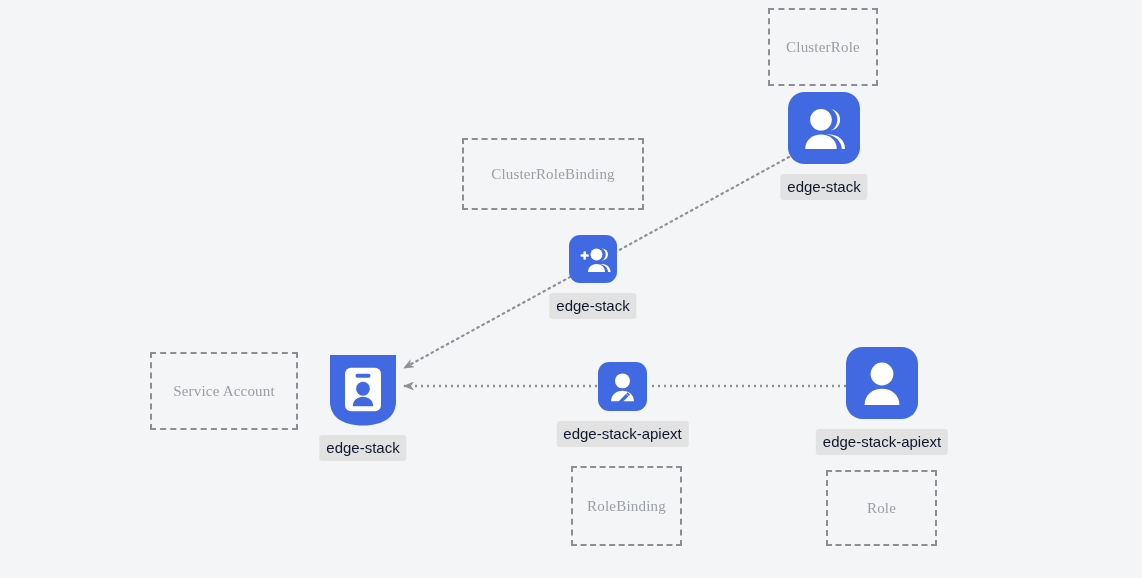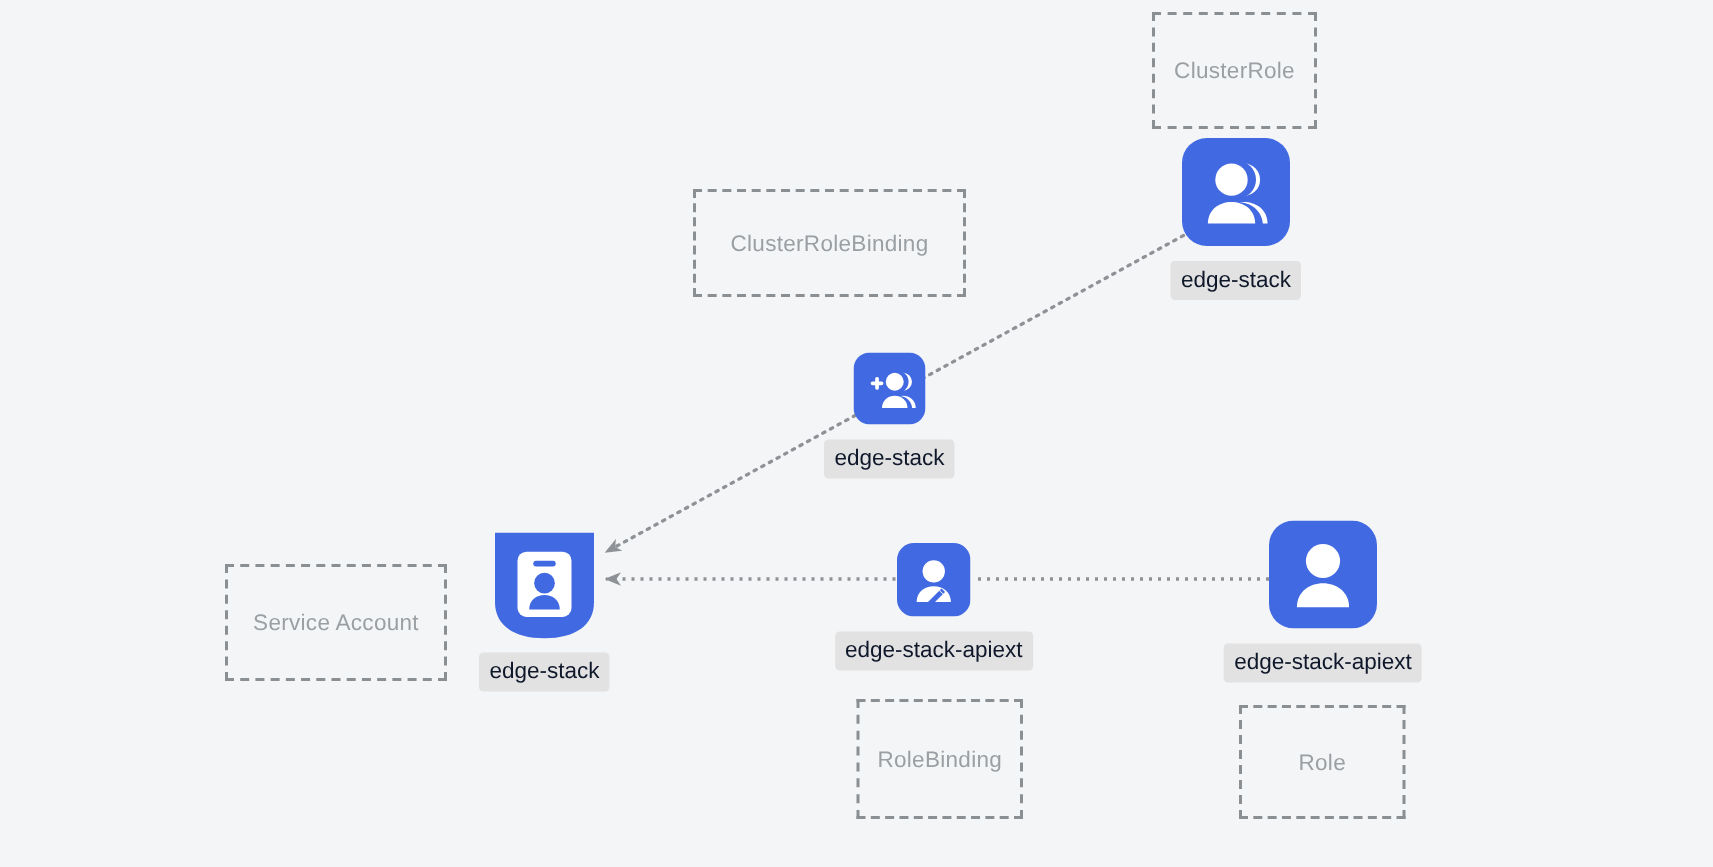--- a/index.html
+++ b/index.html
@@ -31,20 +31,21 @@
   }
   
   .group-box {
     position: absolute;
     box-sizing: border-box;
     border: 2px dashed #8a8f94;
     background: transparent;
     display: flex;
     align-items: center;
     justify-content: center;
+    font-family: Liberation Serif, serif;
   }
   .group-box .group-label {
     font-size: 15px;
     color: #9a9fa4;
     letter-spacing: 0.2px;
     white-space: nowrap;
   }
   
   .node {
     position: absolute;
@@ -84,25 +85,25 @@
 
     <path d="M 597,386 L 404,386" fill="none" stroke="#8e9297" stroke-width="2.4" stroke-dasharray="2 4" stroke-linecap="butt" marker-end="url(#arrowhead)"></path>
 
     <path d="M 846,386 L 648,386" fill="none" stroke="#8e9297" stroke-width="2.4" stroke-dasharray="2 4" stroke-linecap="butt"></path>
   </svg>
 
   <div class="group-box" style="left:768px; top:8px; width:110px; height:78px;">
     <span class="group-label">ClusterRole</span>
   </div>
 
-  <div class="group-box" style="left:462px; top:126px; width:182px; height:72px;align-items:center;">
+  <div class="group-box" style="left:462px; top:138px; width:182px; height:72px;align-items:center;">
     <span class="group-label">ClusterRoleBinding</span>
   </div>
 
-  <div class="group-box" style="left:150px; top:376px; width:148px; height:78px;">
+  <div class="group-box" style="left:150px; top:352px; width:148px; height:78px;">
     <span class="group-label">Service Account</span>
   </div>
 
   <div class="group-box" style="left:571px; top:466px; width:111px; height:80px;text-align:center;">
     <span class="group-label">RoleBinding</span>
   </div>
 
   <div class="group-box" style="left:826px; top:470px; width:111px; height:76px;text-align:center;">
     <span class="group-label">Role</span>
   </div>

